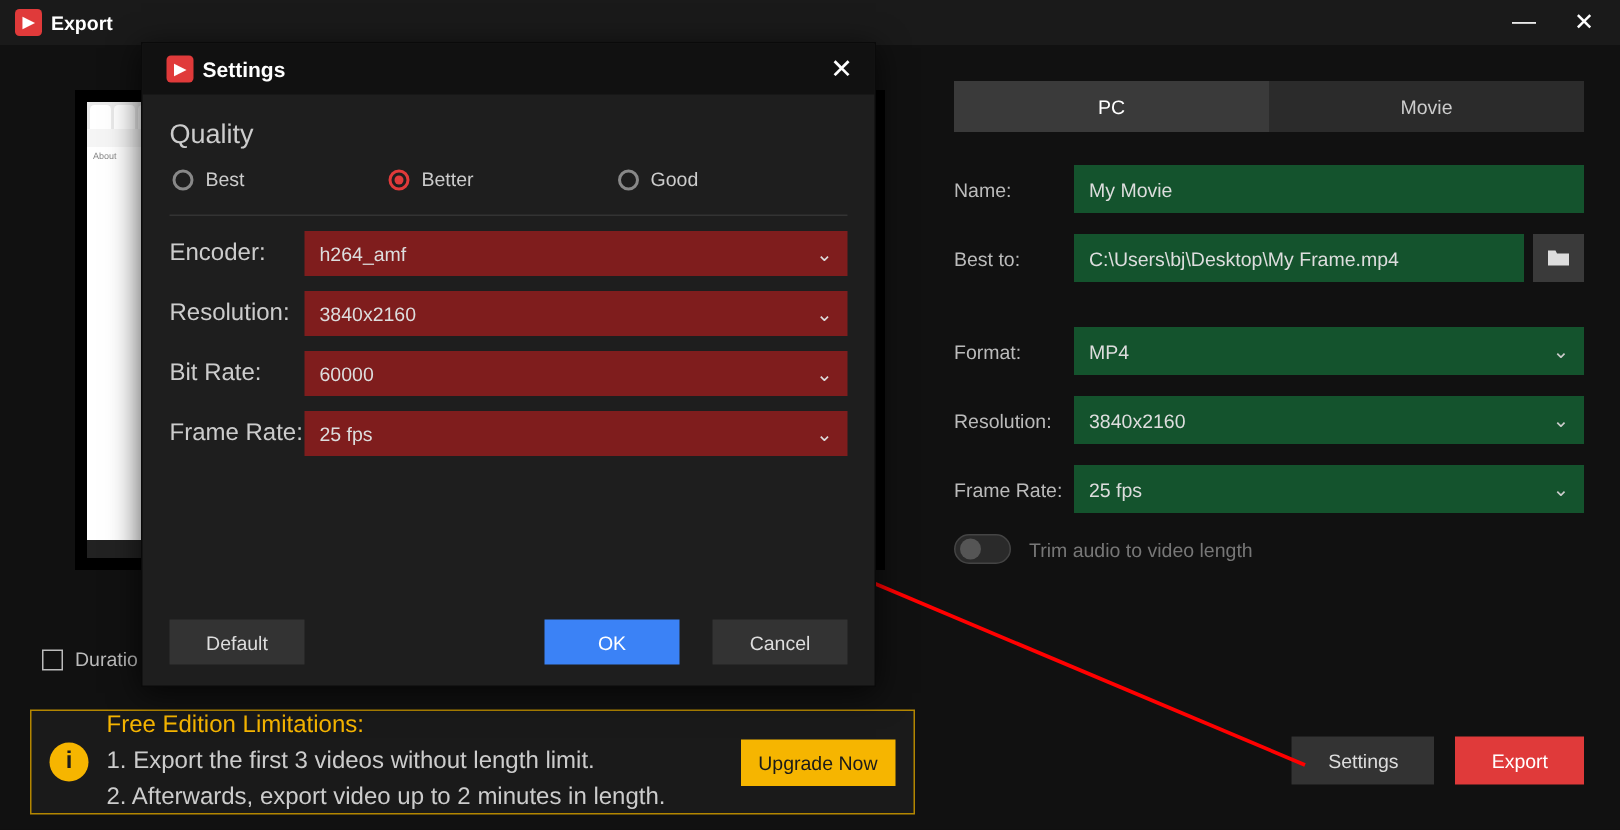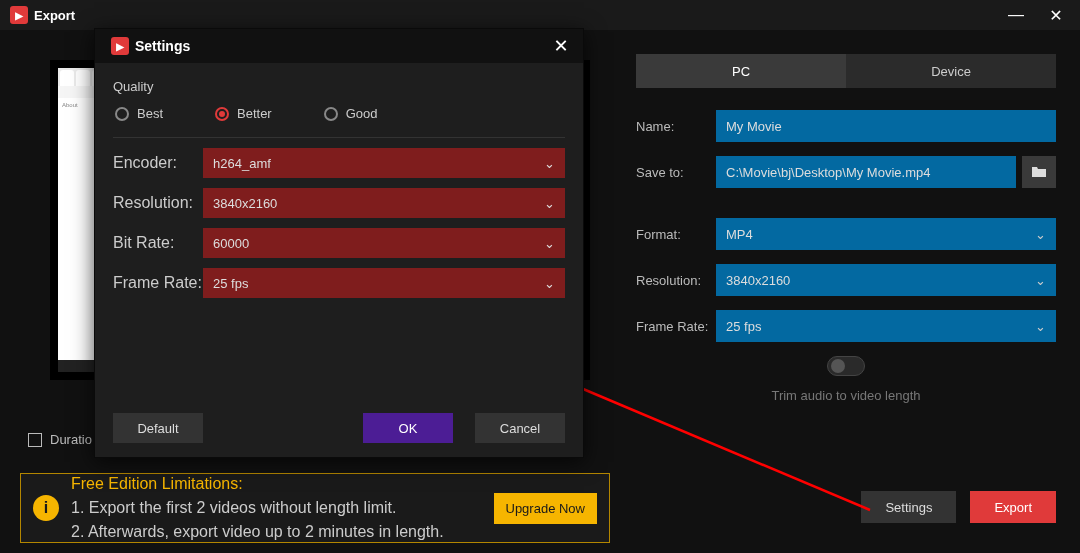--- a/index.html
+++ b/index.html
@@ -25,24 +25,24 @@
   .dur { position:absolute; left:28px; bottom:106px; display:flex; align-items:center; gap:8px; color:#bbb; }
   .dur .ic { width:14px; height:14px; border:1px solid #bbb; }
 
   
   .right { flex:1; padding:24px 24px 0 16px; }
   .tabs2 { display:flex; background:#2b2b2b; margin-bottom:22px;text-align:right; }
   .tabs2 div { flex:1; height:34px; display:flex; align-items:center; justify-content:center; color:#ccc; }
   .tabs2 div.active { background:#3a3a3a; color:#fff; }
   .row { display:flex; align-items:center; margin-bottom:14px; }
   .row .lbl { width:80px; color:#bbb; }
-  .row .field { flex:1; height:32px; background:#0369a1; display:flex; align-items:center; padding:0 10px; color:#ddd; position:relative; }
+  .row .field { flex:1; height:32px; background:#14532d; display:flex; align-items:center; padding:0 10px; color:#ddd; position:relative; }
   .row .chev { position:absolute; right:10px; top:50%; transform:translateY(-50%); color:#ccc; }
   .row .folderbtn { width:34px; height:32px; background:#3a3a3a; margin-left:6px; display:flex; align-items:center; justify-content:center; }
-  .toggle-row { display:flex; align-items:center; gap:12px; margin-top:6px; color:#777;flex-direction:column; }
+  .toggle-row { display:flex; align-items:center; gap:12px; margin-top:6px; color:#777; }
   .toggle { width:38px; height:20px; border-radius:10px; background:#2a2a2a; border:1px solid #444; position:relative; }
   .toggle .knob { width:14px; height:14px; border-radius:50%; background:#555; position:absolute; top:2px; left:3px; }
 
   
   .notice { position:absolute; left:20px; bottom:10px; width:590px; height:70px; border:1px solid #b38600; display:flex; align-items:center; padding:8px 12px; gap:12px; background:#1a1a1a; }
   .notice .info-ic { width:26px; height:26px; border-radius:50%; background:#f6b500; display:flex; align-items:center; justify-content:center; color:#1a1a1a; font-weight:bold; font-size:16px; }
   .notice .txt { flex:1; font-size:16px; line-height:1.5; }
   .notice .hd { color:#f6b500; }
   .notice .ln { color:#ccc; }
   .notice .upg { background:#f6b500; color:#1a1a1a; padding:8px 12px; font-size:13px; }
@@ -51,35 +51,35 @@
   .btn { height:32px; padding:0 24px; display:flex; align-items:center; justify-content:center; color:#ddd; background:#333; font-size:13px; }
   .btn.red { background:#e03a3a; color:#fff; }
 
   
   .modal { position:absolute; left:94px; top:28px; width:490px; height:430px; background:#1e1e1e; border:1px solid #0a0a0a; box-shadow:0 4px 20px rgba(0,0,0,0.7); }
   .modal .mtitle { height:34px; display:flex; align-items:center; padding:0 10px; background:#111; }
   .modal .mtitle .t { color:#fff; font-weight:600; font-size:14px; }
   .modal .mtitle .spacer { flex:1; }
   .modal .mtitle .close { color:#fff; font-size:18px; width:24px; text-align:center; }
   .mbody { padding:8px 18px; }
-  .sec-hd { color:#ccc; font-size:13px; margin:8px 0 12px 0; }
-  .radios { display:flex; gap:52px; margin-bottom:16px; padding-left:2px; }
+  .sec-hd { color:#ccc; font-size:18px; margin:8px 0 12px 0; }
+  .radios { display:flex; gap:96px; margin-bottom:16px; padding-left:2px; }
   .radio { display:flex; align-items:center; gap:8px; color:#ccc; }
   .radio .c { width:14px; height:14px; border-radius:50%; border:2px solid #888; display:inline-block; position:relative; }
   .radio.sel .c { border-color:#e03a3a; }
   .radio.sel .c::after { content:""; position:absolute; inset:2px; background:#e03a3a; border-radius:50%; }
   .sep { height:1px; background:#333; margin:4px 0 10px 0; }
   .mrow { display:flex; align-items:center; margin-bottom:10px; }
   .mrow .mlbl { width:90px; color:#ccc; font-size:16px; }
   .mrow .msel { flex:1; height:30px; background:#7f1d1d; display:flex; align-items:center; padding:0 10px; color:#ddd; position:relative; }
   .mrow .msel .chev { position:absolute; right:10px; }
   .mfoot { position:absolute; bottom:14px; left:18px; right:18px; display:flex; align-items:center; }
   .mfoot .spacer { flex:1; }
   .mfoot .mbtn { height:30px; width:90px; display:flex; align-items:center; justify-content:center; background:#333; color:#ddd; }
-  .mfoot .mbtn.red { background:#4c1d95; color:#fff; }
+  .mfoot .mbtn.red { background:#3b82f6; color:#fff; }
   .mfoot .mbtn + .mbtn { margin-left:22px; }
   .mfoot .def { width:90px; }
 
   
   .arrow-svg { position:absolute; left:570px; top:380px; pointer-events:none; }
 </style>
 </head>
 <body>
 
 <div class="titlebar">
@@ -104,33 +104,33 @@
     </div>
     <div class="dur">
       <span class="ic"></span>
       <span>Duratio</span>
     </div>
   </div>
 
   <div class="right">
     <div class="tabs2">
       <div class="active">PC</div>
-      <div>Device</div>
+      <div>Movie</div>
     </div>
 
     <div class="row">
       <div class="lbl">Name:</div>
       <div class="field">
           <span>My Movie</span>
         </div>
     </div>
     <div class="row">
-      <div class="lbl">Save to:</div>
-      <div class="field">
-          <span>C:\Movie\bj\Desktop\My Movie.mp4</span>
+      <div class="lbl">Best to:</div>
+      <div class="field">
+          <span>C:\Users\bj\Desktop\My Frame.mp4</span>
         </div>
       <div class="folderbtn">
         <svg width="16" height="12" viewBox="0 0 16 12">
             <path fill="#ddd" d="M1 1h5l1 2h8v8H1z"></path>
           </svg>
       </div>
     </div>
     <div style="height:16px"></div>
     <div class="row">
       <div class="lbl">Format:</div>
@@ -159,21 +159,21 @@
         </div>
       <span>Trim audio to video length</span>
     </div>
   </div>
 </div>
 
 <div class="notice">
   <div class="info-ic">i</div>
   <div class="txt">
     <div class="hd">Free Edition Limitations:</div>
-    <div class="ln">1. Export the first 2 videos without length limit.</div>
+    <div class="ln">1. Export the first 3 videos without length limit.</div>
     <div class="ln">2. Afterwards, export video up to 2 minutes in length.</div>
   </div>
   <div class="upg">Upgrade Now</div>
 </div>
 
 <div class="bottom-btns">
   <div class="btn">Settings</div>
   <div class="btn red">Export</div>
 </div>
 

